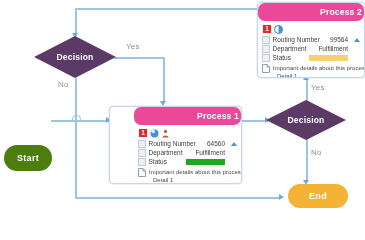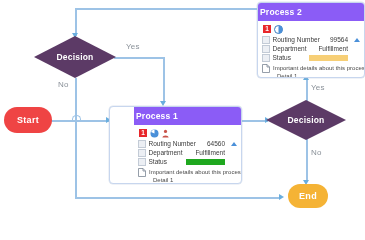--- a/index.html
+++ b/index.html
@@ -26,42 +26,42 @@
     position:absolute;font-size:8px;color:#8a9199;
     letter-spacing:.2px;white-space:nowrap;
   }
 
   
   .term{
     position:absolute;display:flex;align-items:center;justify-content:center;
     border-radius:14px;color:#ffffff;font-weight:bold;font-size:9px;
     letter-spacing:.3px;
   }
-  .term.start{background:#ef4444;}
+  .term.start{background:#4d7c0f;margin-top:38px;}
   .term.end{background:#f5b335;}
 
   
   .diamond{position:absolute;}
   .diamond svg{display:block;}
   .diamond .dlabel{
     position:absolute;inset:0;display:flex;align-items:center;justify-content:center;
     color:#ffffff;font-weight:bold;font-size:8.5px;letter-spacing:.2px;
   }
 
   
   .card{
     position:absolute;background:#ffffff;
     border:1px solid #c7d6ee;border-radius:4px;
     box-shadow:0 0 0 .5px rgba(160,180,210,.35);
     overflow:hidden;
   }
   .card-header{
-    background:#8b5cf6;color:#ffffff;
+    background:#ec4899;color:#ffffff;
     font-weight:bold;font-size:8.5px;letter-spacing:.2px;
-    text-align:left;padding:3.5px 2px 4px;
+    text-align:right;padding:3.5px 2px 4px;border-radius:7px;
   }
   .card-body{padding:3px 4px 4px;}
   .icon-row{display:flex;align-items:center;gap:2.5px;height:9px;margin:1px 0 2px 1px;}
   .ico{display:block;}
   .badge-1{
     width:8px;height:8px;background:#e8262a;color:#ffffff;
     font-size:6.5px;font-weight:bold;line-height:8px;text-align:center;
   }
 
   .kv{display:flex;align-items:center;gap:3px;height:8.5px;margin-bottom:.5px;}
@@ -122,21 +122,21 @@
 
   <div class="edge-label" style="left:126px;top:42px;">Yes</div>
   <div class="edge-label" style="left:58px;top:80px;">No</div>
   <div class="edge-label" style="left:311px;top:83px;">Yes</div>
   <div class="edge-label" style="left:311px;top:148px;">No</div>
 
   <div class="term start" style="left:4px;top:107px;width:48px;height:26px;">
     <span>Start</span>
   </div>
 
-  <div class="term end" style="left:288px;top:184px;width:40px;height:24px;">
+  <div class="term end" style="left:288px;top:184px;width:60px;height:24px;">
     <span>End</span>
   </div>
 
   <div class="diamond" style="left:34px;top:36px;width:82px;height:42px;">
     <svg width="82" height="42" viewBox="0 0 82 42">
       <polygon points="41,0 82,21 41,42 0,21" fill="#5c3a66"></polygon>
     </svg>
     <div class="dlabel">
         <span>Decision</span>
       </div>

